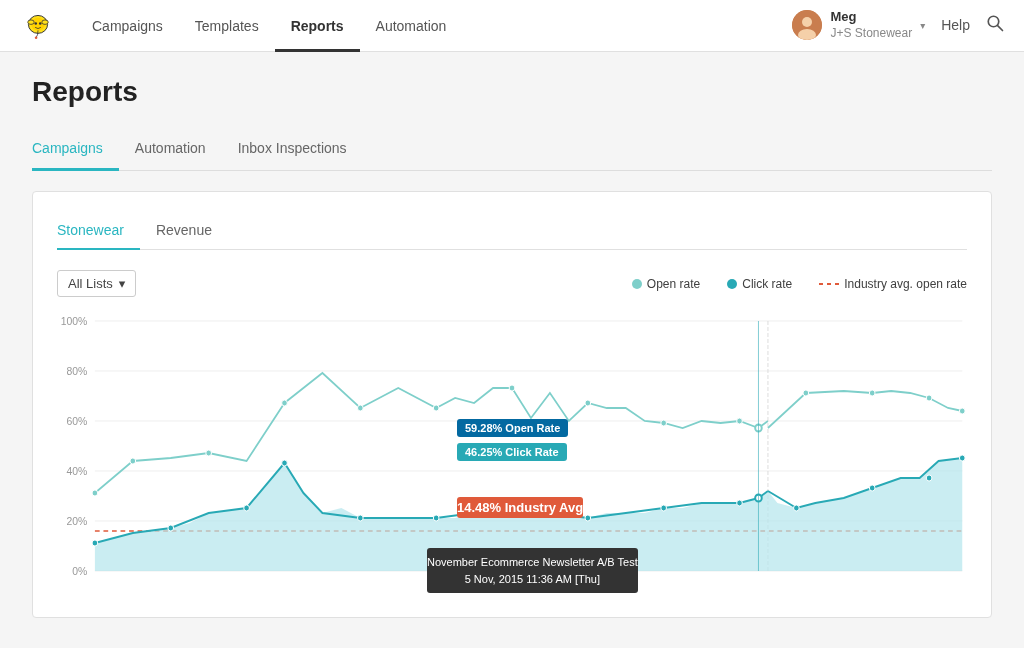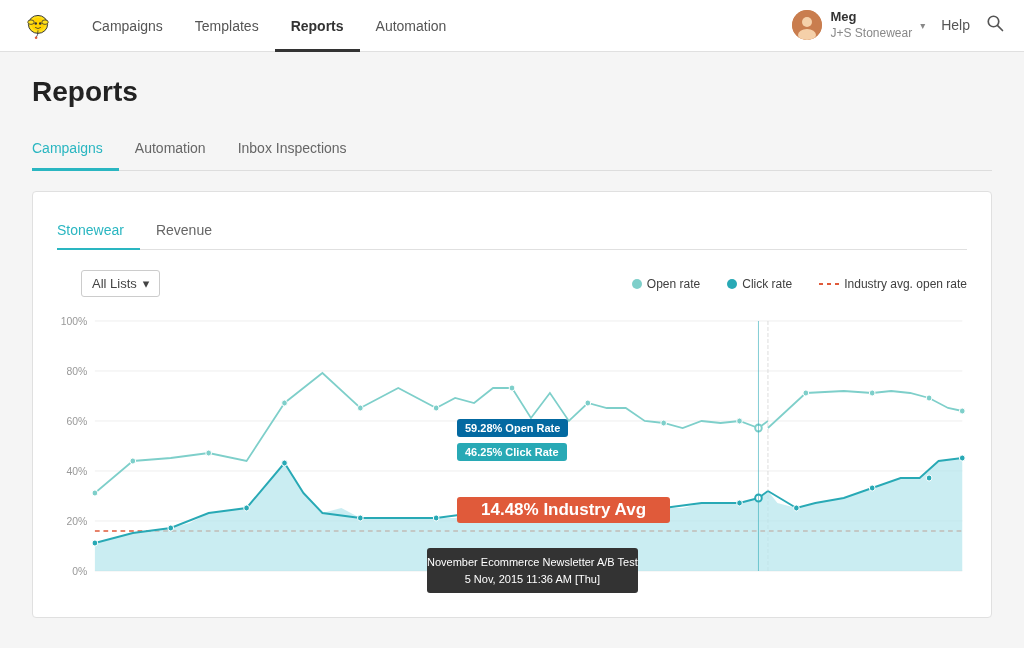--- a/index.html
+++ b/index.html
@@ -164,21 +164,20 @@
       display: flex;
       align-items: center;
       gap: 6px;
       border: 1px solid #ccc;
       border-radius: 3px;
       padding: 5px 10px;
       font-size: 13px;
       color: #444;
       cursor: pointer;
       background: #fff;
-      margin-left: 24px;
     }
 
     .legend {
       display: flex;
       gap: 27px;
       margin-left: auto;
       font-size: 12px;
       color: #404040;
     }
     .legend-item {
@@ -230,22 +229,22 @@
       border-radius: 3px;
       top: 130px;
       left: 400px;
       white-space: nowrap;
       font-weight: 600;
     }
     .tooltip-industry {
       position: absolute;
       background: #e05a3a;
       color: #fff;
-      font-size: 17px;
-      padding: 3px 24px;
+      font-size: 13px;
+      padding: 3px 0;
       border-radius: 3px;
       top: 184px;
       left: 400px;
       white-space: nowrap;
       font-weight: 600;
     }
     .tooltip-campaign {
       position: absolute;
       background: #333;
       color: #fff;

